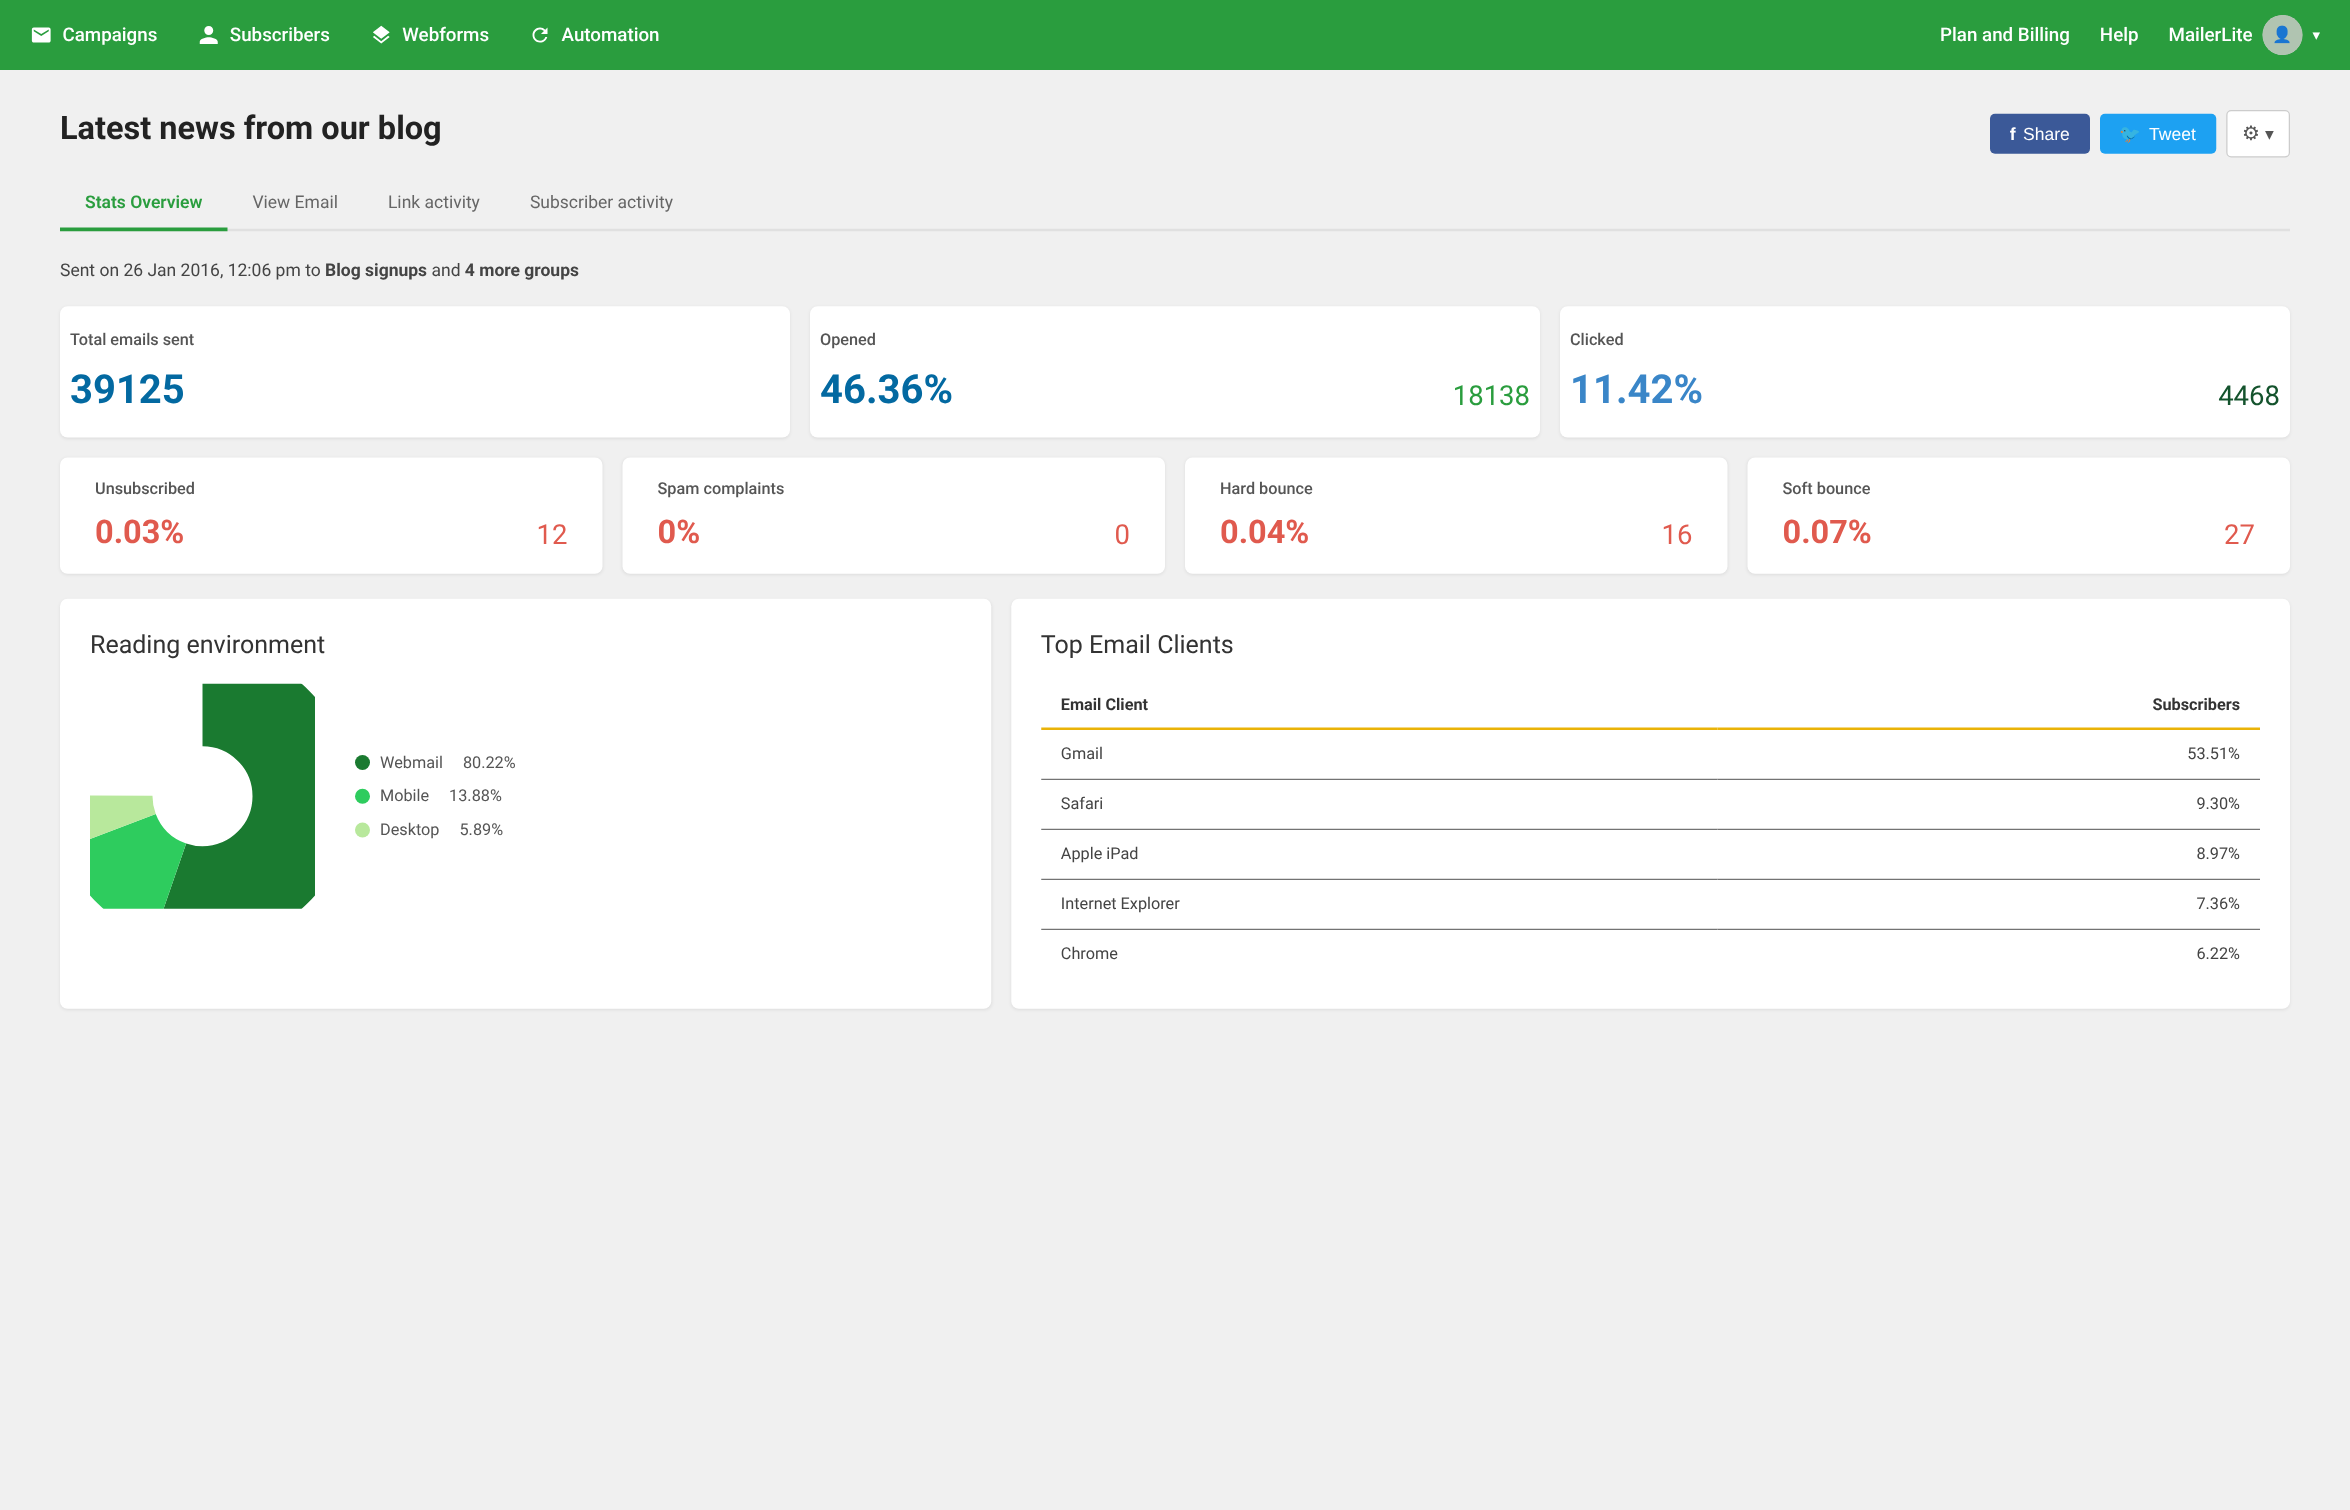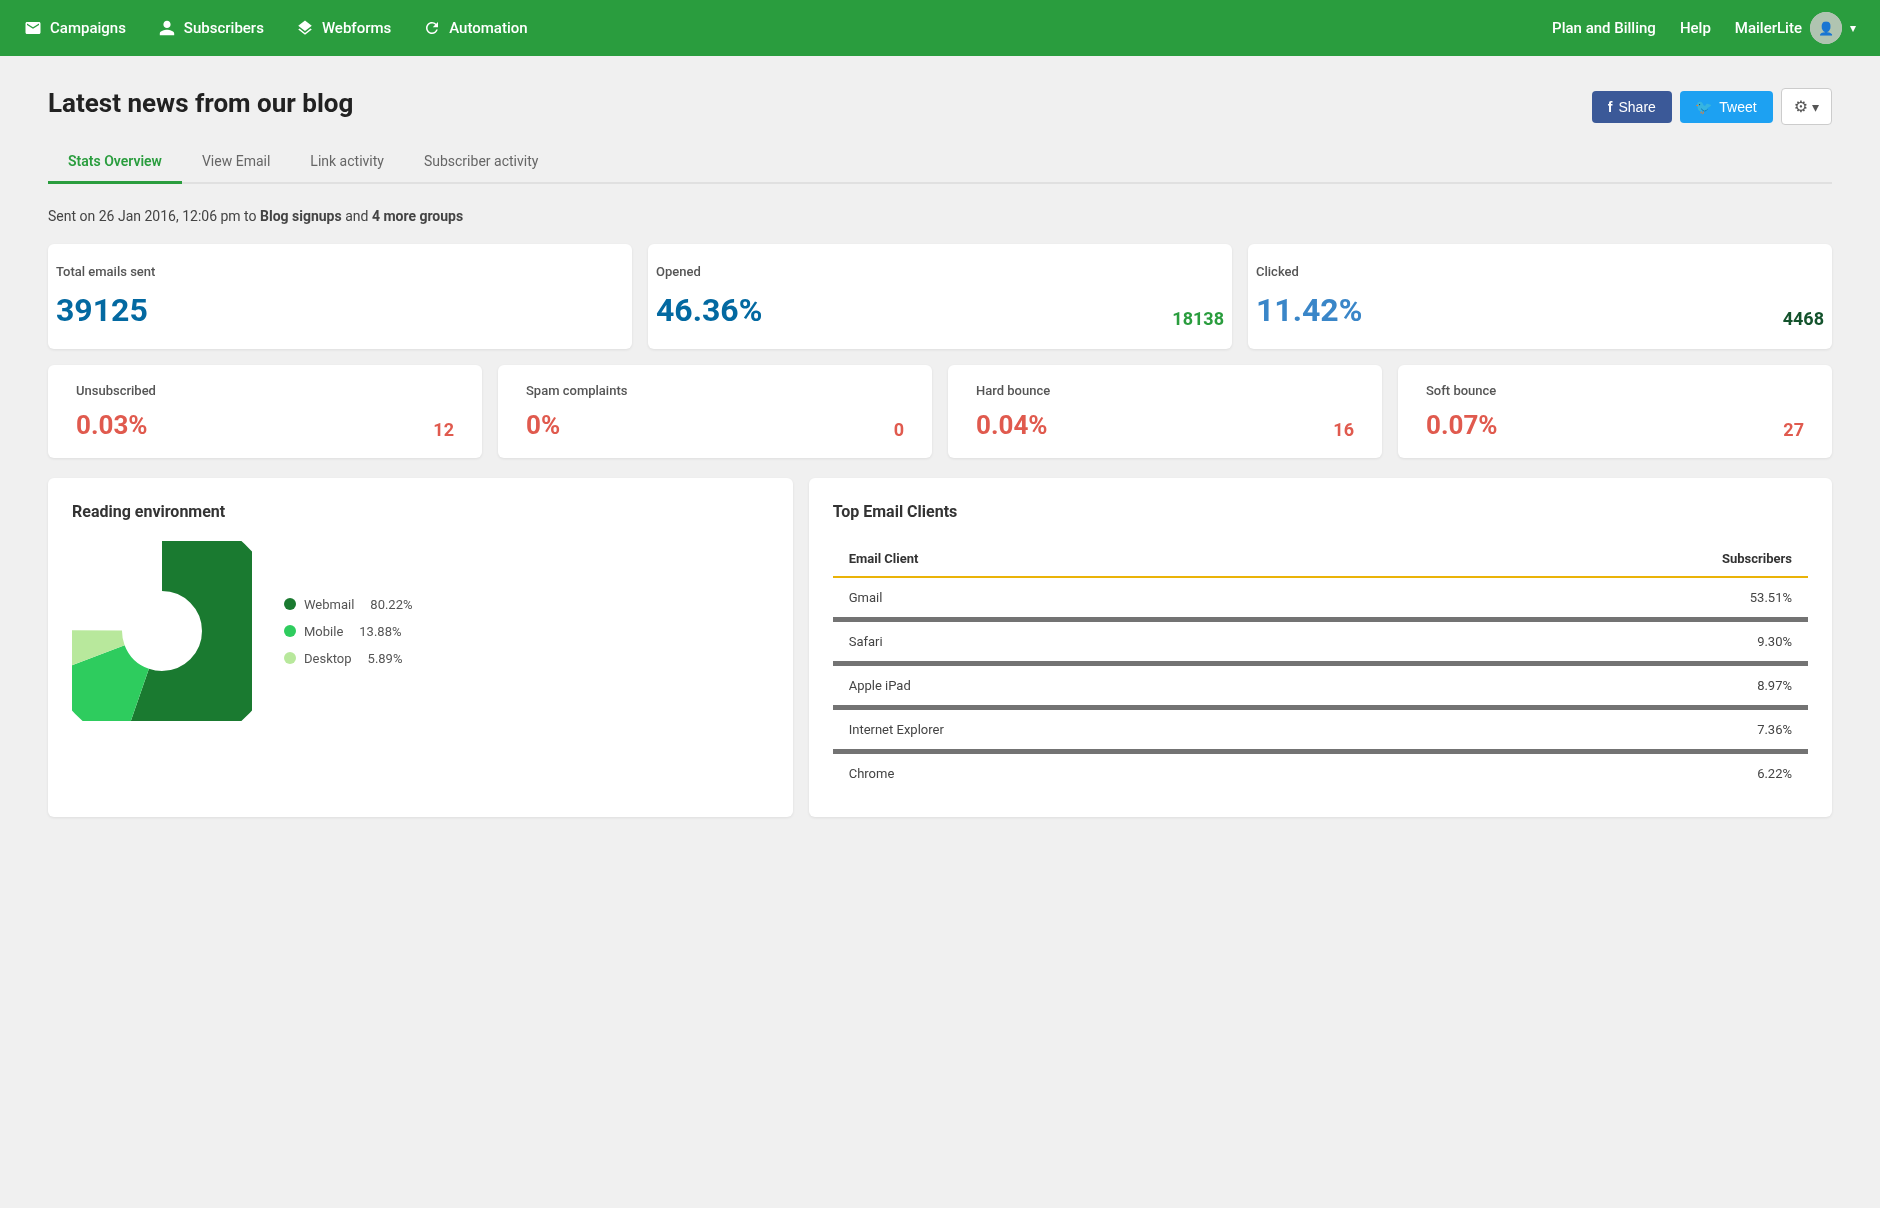--- a/index.html
+++ b/index.html
@@ -67,42 +67,42 @@
       box-shadow: 0 1px 3px rgba(0,0,0,0.08);
     }
     .stat-card-large { flex: 1; }
     .stat-card-medium { flex: 1; }
     .stat-card-label { font-size: 13px; color: #555; margin-bottom: 12px; font-weight: 500; }
     .stat-main-value { font-size: 32px; font-weight: 700; }
     .stat-main-value.green { color: #0369a1; }
     .stat-main-value.blue { color: #3a86c8; }
     .stat-main-value.red { color: #e05a4e; }
     .stat-card-inner { display: flex; align-items: flex-end; justify-content: space-between; }
-    .stat-secondary { font-size: 18px; color: #888; font-weight: bold; }
+    .stat-secondary { font-size: 22px; color: #888; }
     .stat-secondary.green { color: #2a9d3e; }
     .stat-secondary.blue { color: #14532d; }
     .stat-secondary.red { color: #e05a4e; }
 
     
     .bottom-row { display: flex; gap: 16px; }
     .reading-env-card { flex: 1; background: #fff; border-radius: 6px; padding: 24px; box-shadow: 0 1px 3px rgba(0,0,0,0.08); }
     .email-clients-card { flex: 1.4; background: #fff; border-radius: 6px; padding: 24px; box-shadow: 0 1px 3px rgba(0,0,0,0.08); }
-    .section-title { font-size: 16px; font-weight: 700; color: #333; margin-bottom: 20px; }
+    .section-title { font-size: 20px; font-weight: 400; color: #333; margin-bottom: 20px; }
 
     
     .pie-section { display: flex; align-items: center; gap: 32px; margin-top: 8px; }
     .pie-container { position: relative; width: 180px; height: 180px; }
     .pie-legend { display: flex; flex-direction: column; gap: 12px; }
     .legend-item { display: flex; align-items: center; gap: 8px; font-size: 13px; color: #555; }
     .legend-dot { width: 12px; height: 12px; border-radius: 50%; flex-shrink: 0; }
 
     
     .email-table { width: 100%; border-collapse: collapse; }
     .email-table th { text-align: left; padding: 10px 16px; font-size: 13px; font-weight: 700; color: #333; border-bottom: 2px solid #eab308; background: #fff; }
-    .email-table td { padding: 12px 16px; font-size: 13px; color: #444; border-bottom: 5px solid #737373; }
+    .email-table td { padding: 12px 16px; font-size: 13px; color: #444; border-bottom: 1px solid #737373; }
     .email-table tr:last-child td { border-bottom: none; }
     .email-table th:last-child, .email-table td:last-child { text-align: right; }
 
     
     .stats-row-small .stat-card { padding: 18px 28px; }
     .stat-main-value.small { font-size: 26px; }
   </style>
 </head>
 <body>
 

